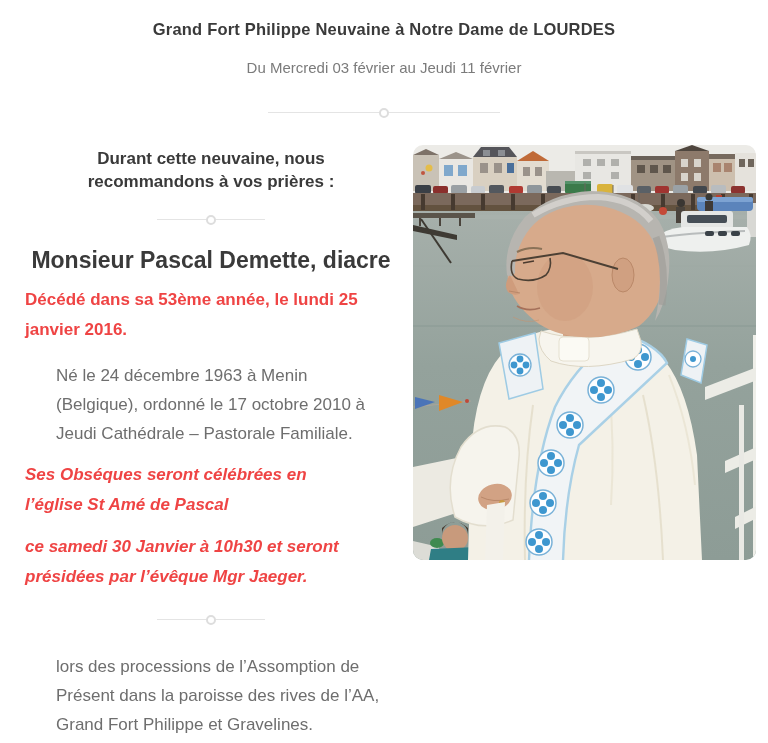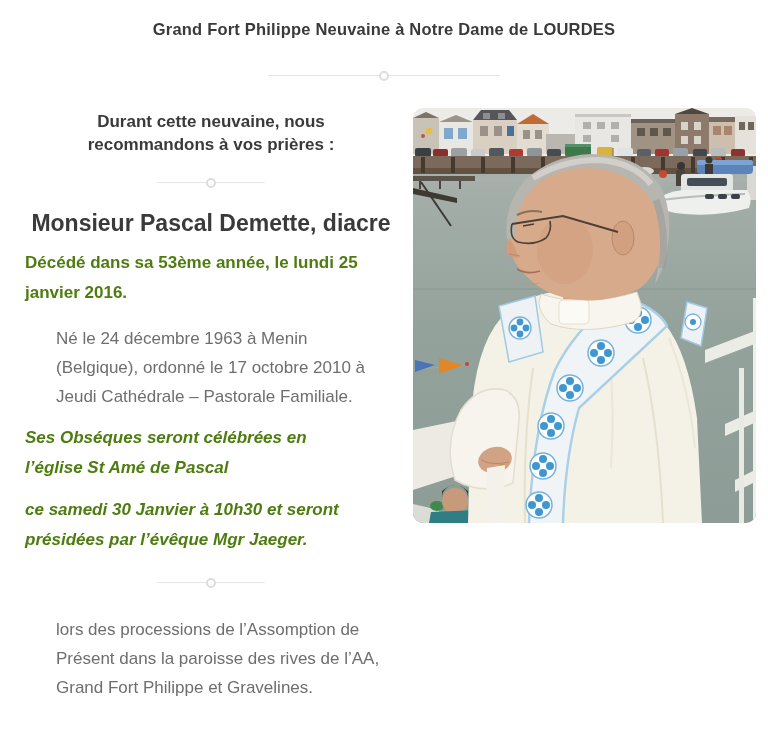--- a/index.html
+++ b/index.html
@@ -35,35 +35,36 @@
   .intro-heading{
     margin:2px auto 16px;max-width:270px;text-align:center;
     font-size:17px;font-weight:bold;color:#3a3a3a;line-height:23px;
   }
   .name{
     margin:6px 0 0;text-align:center;
     font-size:23px;font-weight:bold;color:#3a3a3a;line-height:21px;
   }
   .para{font-size:17px;margin:0;}
   .para .ln{display:block;}
-  .green{color:#4d7c0f;font-weight:bold;line-height:30px;}
+  .green{color:#ef4444;font-weight:bold;line-height:30px;}
   .gray{color:#6e6e6e;font-weight:normal;line-height:29px;margin-left:31px;}
   .mt14{margin-top:14px;}
   .mt16{margin-top:16px;}
   .mt12{margin-top:12px;font-style:italic;}
 
   .photo-col{margin-left:16px;flex:0 0 343px;}
   .photo{display:block;width:343px;height:415px;border-radius:10px;overflow:hidden;}
 </style>
 </head>
 <body>
 
 <div class="page">
 
   <h1 class="title">Grand Fort Philippe Neuvaine à Notre Dame de LOURDES</h1>
+  <p class="subtitle">Du Mercredi 03 février au Jeudi 11 février</p>
 
   <div class="divider wide">
     <span class="ring"></span>
   </div>
 
   <div class="columns">
 
     <div class="left-col">
 
       <h2 class="intro-heading">

